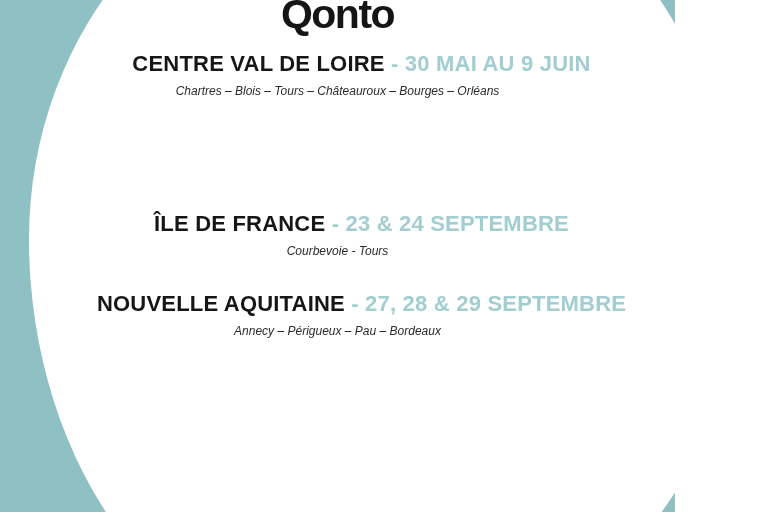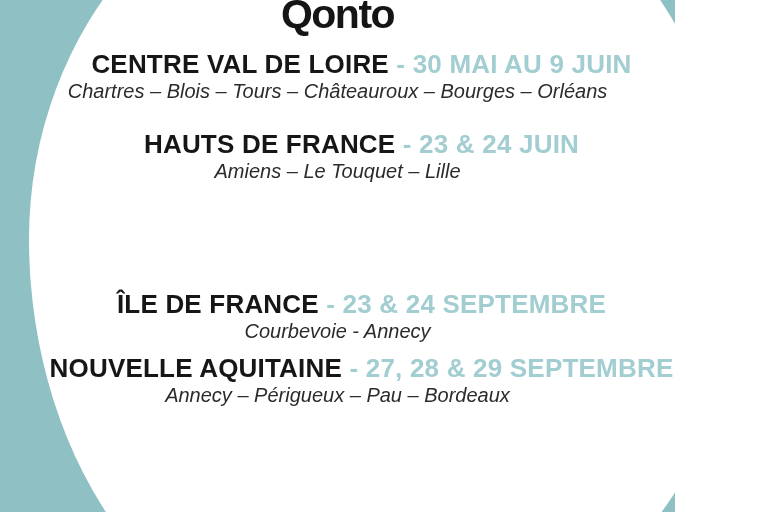--- a/index.html
+++ b/index.html
@@ -51,32 +51,32 @@
     text-align: center;
   }
   .event:nth-of-type(1) { top: 50px; }
   .event:nth-of-type(2) { top: 130px; }
   .event:nth-of-type(3) { top: 210px; }
   .event:nth-of-type(4) { top: 290px; }
   .event:nth-of-type(5) { top: 354px; }
   .event:nth-of-type(6) { top: 450px; }
   .title {
     margin: 0;
-    font-size: 26px;
+    font-size: 22px;
     font-weight: 700;
     line-height: 28px;
     letter-spacing: 0.2px;
     white-space: nowrap;
     padding-left: 48px;
   }
   .region { color: var(--region, #161616); }
   .dates  { color: var(--accent, #A0CCCF); }
   .cities {
     margin: 2px 0 0 0;
-    font-size: 20px;
+    font-size: 12px;
     font-style: italic;
     line-height: 22px;
     color: var(--cities, #2B2B2B);
     white-space: nowrap;
   }
 </style>
 </head>
 <body>
 
 <div class="poster">
@@ -86,38 +86,31 @@
     <div class="logo">Qonto</div>
 
     <section class="event">
       <h2 class="title">
         <span class="region">CENTRE VAL DE LOIRE</span>
         <span class="dates">- 30 MAI AU 9 JUIN</span>
       </h2>
       <p class="cities">Chartres – Blois – Tours – Châteauroux – Bourges – Orléans</p>
     </section>
 
-    <section class="event">
-      <h2 class="title">
-        <span class="region">HAUTS DE FRANCE</span>
-        <span class="dates">- 23 &amp; 24 JUIN</span>
-      </h2>
-      <p class="cities">Amiens – Le Touquet – Lille</p>
-    </section>
 
 
     <section class="event">
     </section>
 
     <section class="event">
       <h2 class="title">
         <span class="region">ÎLE DE FRANCE</span>
         <span class="dates">- 23 &amp; 24 SEPTEMBRE</span>
       </h2>
-      <p class="cities">Courbevoie - Annecy</p>
+      <p class="cities">Courbevoie - Tours</p>
     </section>
 
     <section class="event">
       <h2 class="title">
         <span class="region">NOUVELLE AQUITAINE</span>
         <span class="dates">- 27, 28 &amp; 29 SEPTEMBRE</span>
       </h2>
       <p class="cities">Annecy – Périgueux – Pau – Bordeaux</p>
     </section>
 

